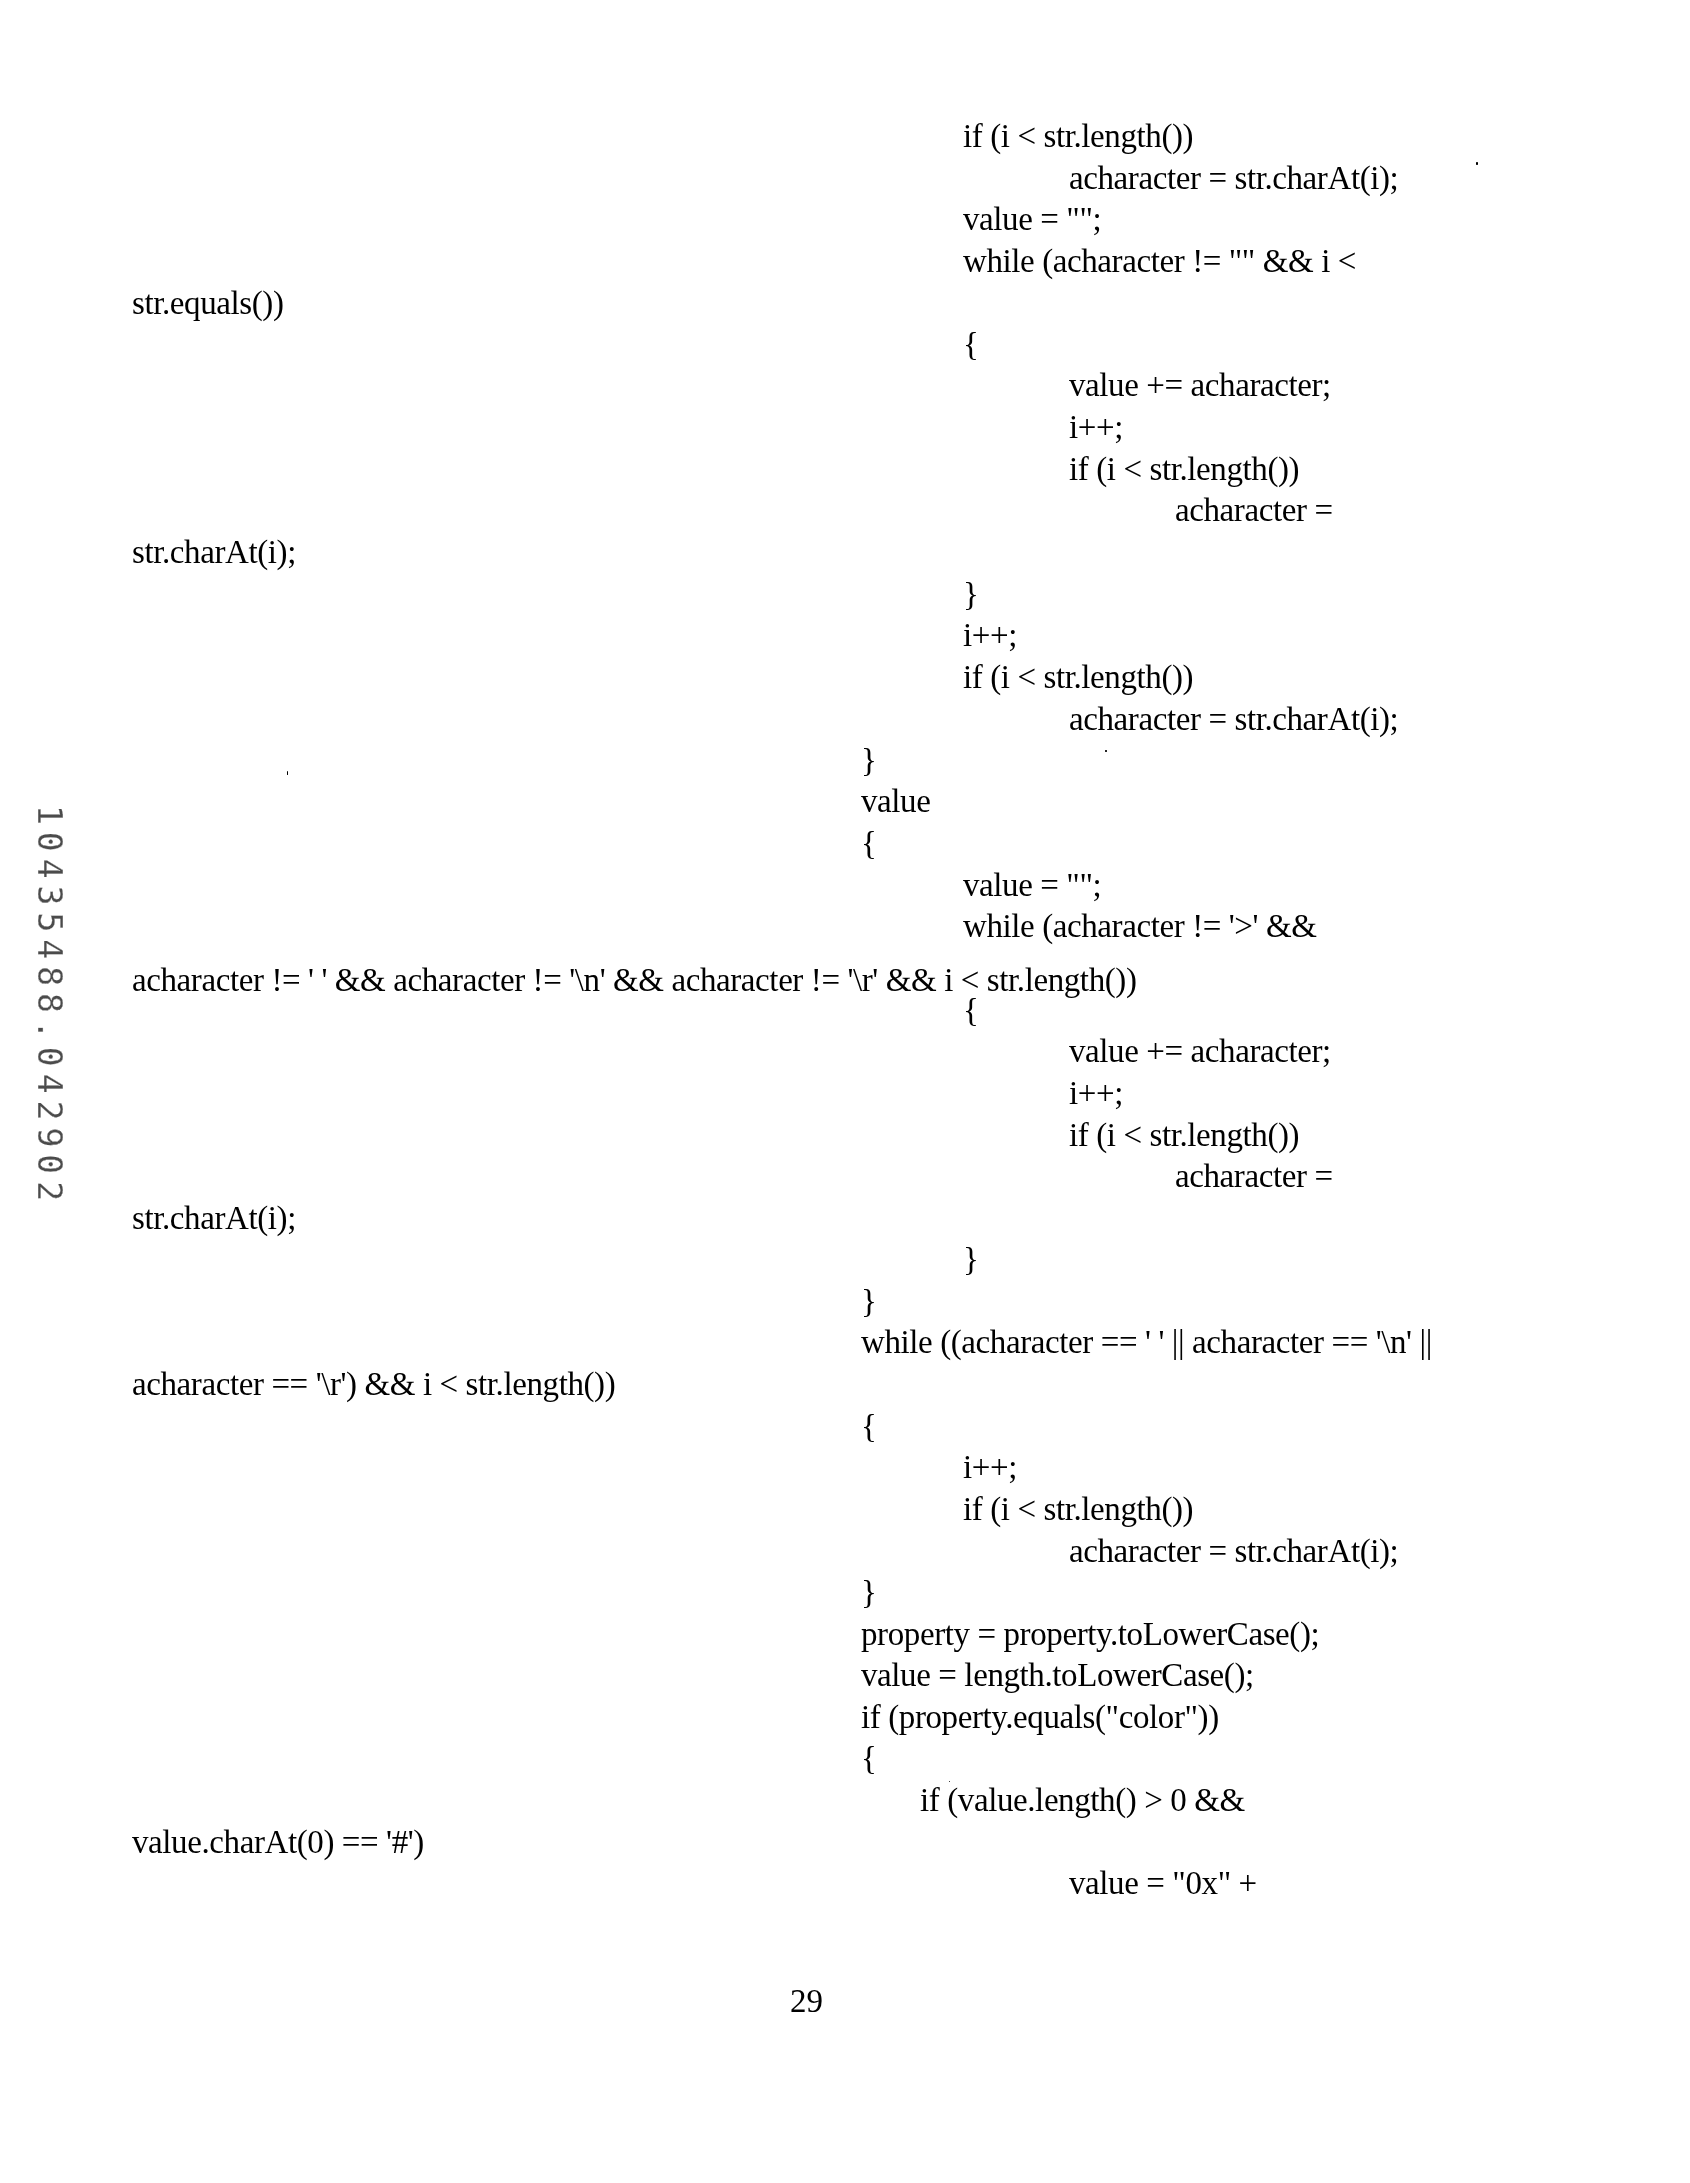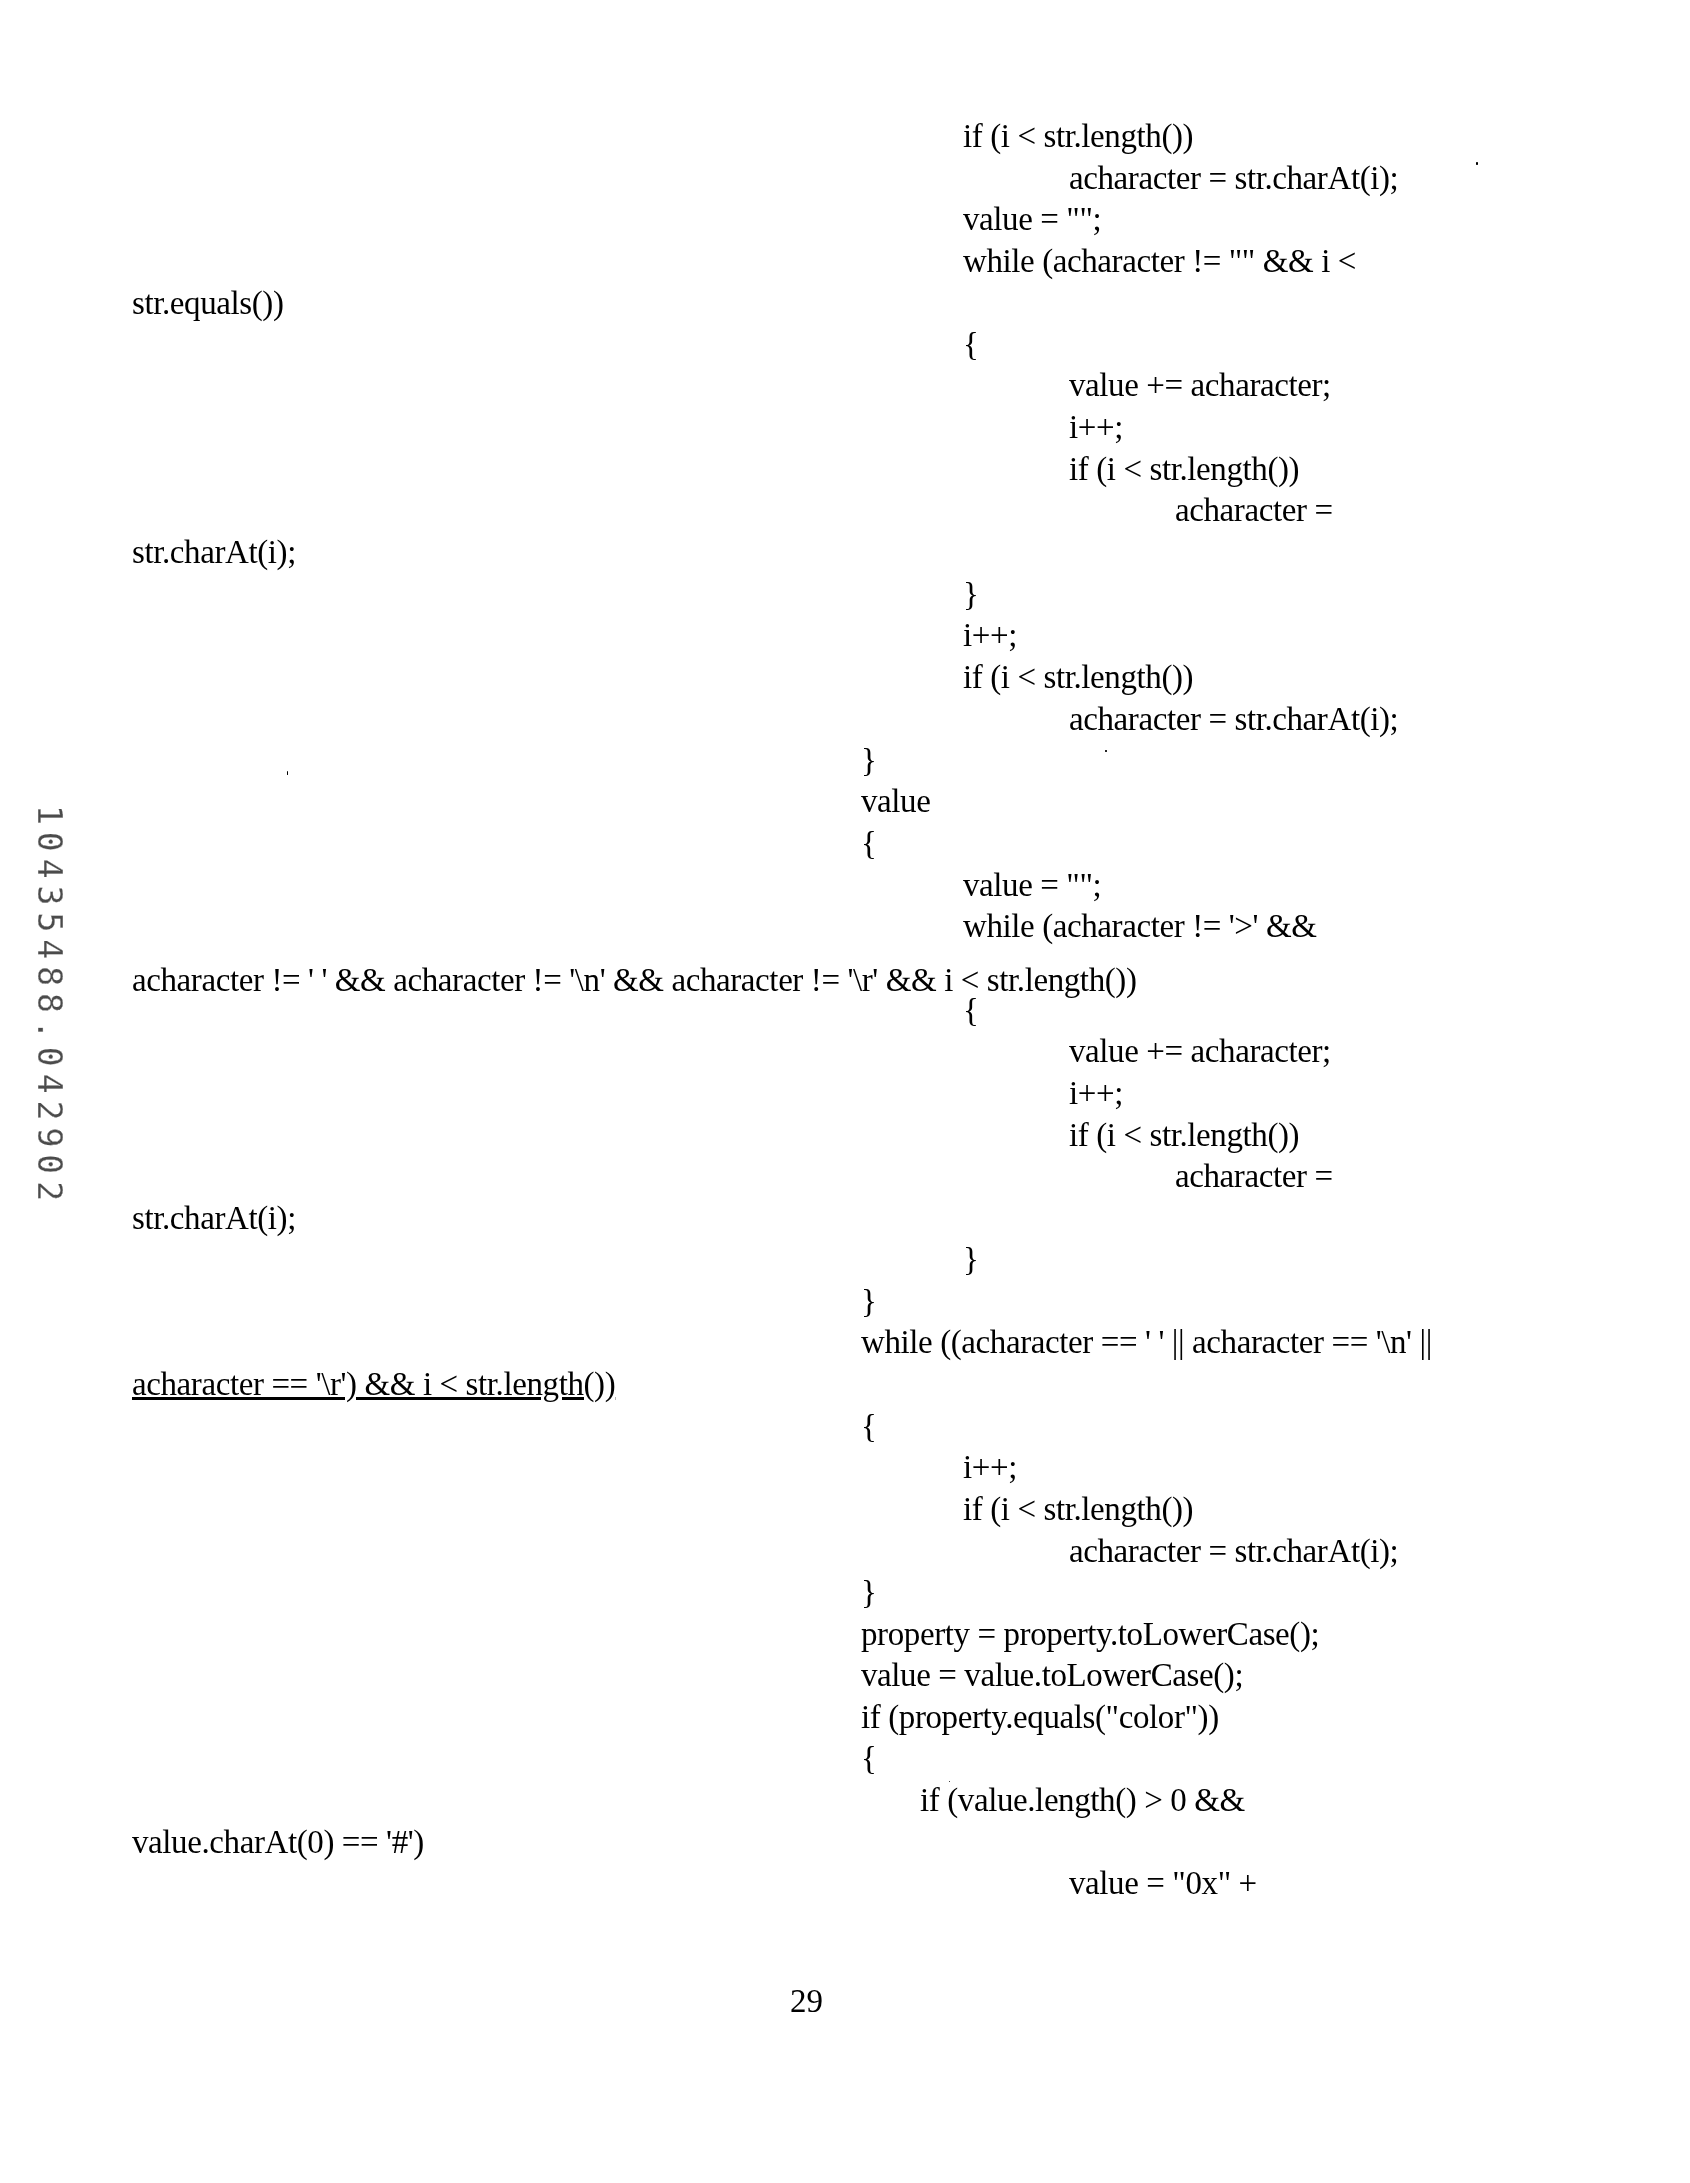--- a/index.html
+++ b/index.html
@@ -102,28 +102,28 @@
     <div class="code-line" style="left: 132px; top: 947px; margin-top: 12px;">acharacter != ' ' &amp;&amp; acharacter != '\n' &amp;&amp; acharacter != '\r' &amp;&amp; i &lt; str.length())</div>
     <div class="code-line" style="left: 963px; top: 989px;">{</div>
     <div class="code-line" style="left: 1069px; top: 1030px;">value += acharacter;</div>
     <div class="code-line" style="left: 1069px; top: 1072px;">i++;</div>
     <div class="code-line" style="left: 1069px; top: 1114px;">if (i &lt; str.length())</div>
     <div class="code-line" style="left: 1175px; top: 1155px;">acharacter =</div>
     <div class="code-line" style="left: 132px; top: 1197px;">str.charAt(i);</div>
     <div class="code-line" style="left: 963px; top: 1238px;">}</div>
     <div class="code-line" style="left: 861px; top: 1280px;">}</div>
     <div class="code-line" style="left: 861px; top: 1321px;">while ((acharacter == ' ' || acharacter == '\n' ||</div>
-    <div class="code-line" style="left: 132px; top: 1363px; text-decoration: underline;">acharacter == '\r') &amp;&amp; i &lt; str.length())</div>
+    <div class="code-line" style="left: 132px; top: 1363px;">acharacter == '\r') &amp;&amp; i &lt; str.length())</div>
     <div class="code-line" style="left: 861px; top: 1405px;">{</div>
     <div class="code-line" style="left: 963px; top: 1446px;">i++;</div>
     <div class="code-line" style="left: 963px; top: 1488px;">if (i &lt; str.length())</div>
     <div class="code-line" style="left: 1069px; top: 1530px;">acharacter = str.charAt(i);</div>
     <div class="code-line" style="left: 861px; top: 1571px;">}</div>
     <div class="code-line" style="left: 861px; top: 1613px; text-align: center;">property = property.toLowerCase();</div>
-    <div class="code-line" style="left: 861px; top: 1654px;">value = value.toLowerCase();</div>
+    <div class="code-line" style="left: 861px; top: 1654px;">value = length.toLowerCase();</div>
     <div class="code-line" style="left: 861px; top: 1696px;">if (property.equals("color"))</div>
     <div class="code-line" style="left: 861px; top: 1737px;">{</div>
     <div class="code-line" style="left: 920px; top: 1779px;">if (value.length() &gt; 0 &amp;&amp;</div>
     <div class="code-line" style="left: 132px; top: 1821px; text-align: center;">value.charAt(0) == '#')</div>
     <div class="code-line" style="left: 1069px; top: 1862px;">value = "0x" +</div>
   </div>
 
   <div class="page-number">29</div>
 
   <div class="speck" style="left:1476px;top:162px;width:2.1px;height:2.8px;"></div>

